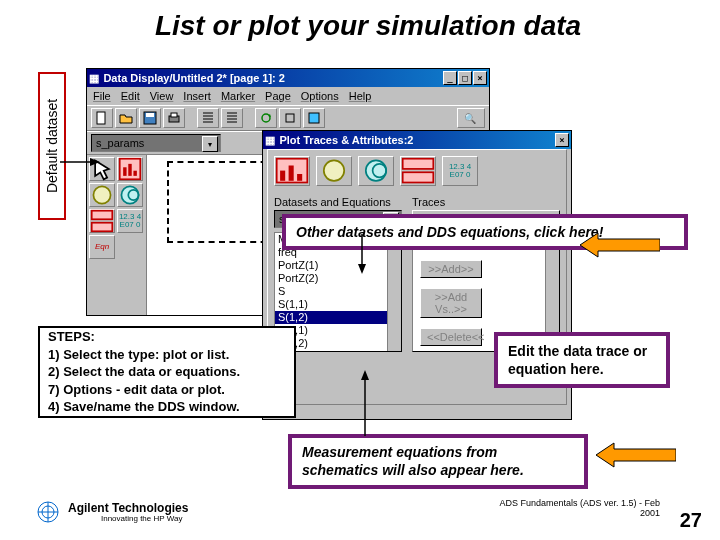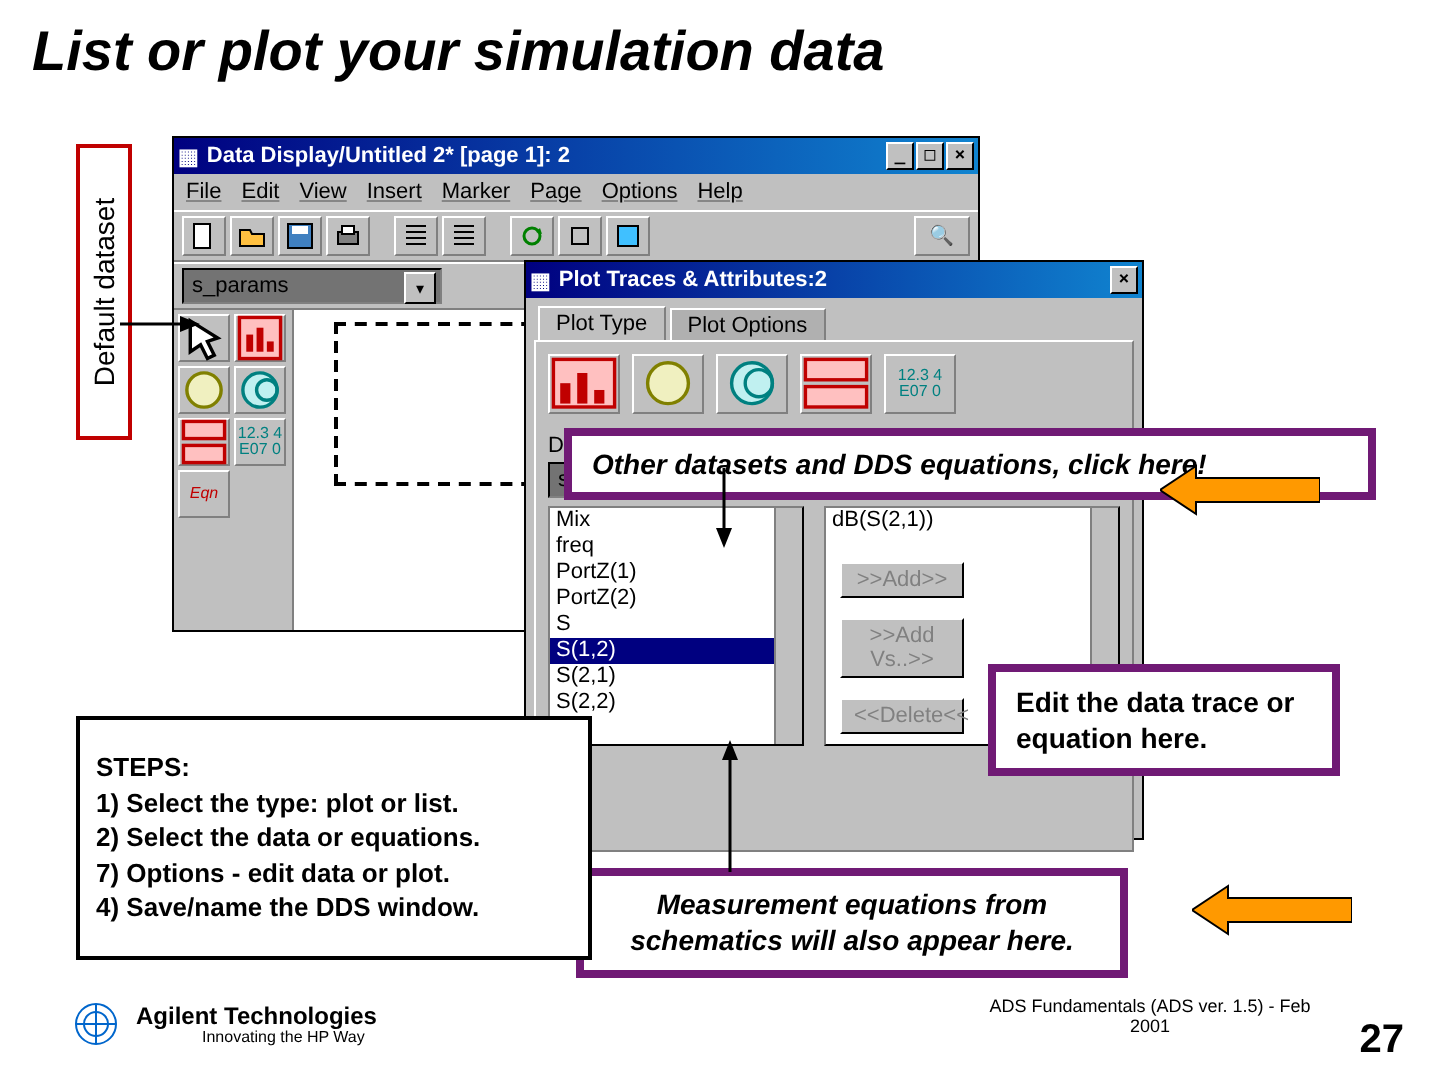--- a/index.html
+++ b/index.html
@@ -1,49 +1,49 @@
 <!DOCTYPE html>
 <html><head>
 <meta charset="utf-8">
 <style>
   * { box-sizing: border-box; margin: 0; padding: 0; }
   body { width: 720px; height: 540px; background: #fff; font-family: Arial, sans-serif; position: relative; overflow: hidden; }
-  .slide-title { font-size: 28px; font-style: italic; font-weight: bold; padding: 10px 0 8px; margin-left: 16px; }
+  .slide-title { font-size: 28px; font-style: italic; font-weight: bold; text-align: center; padding: 10px 0 8px; margin-left: 16px; }
   .vertical-label { position: absolute; left: 38px; top: 72px; width: 148px; height: 28px; border: 2px solid #c00000; display: flex; align-items: center; justify-content: center; font-size: 14px; transform: rotate(-90deg); transform-origin: left top; font-weight: normal; translate: 0 148px; }
   .win { position: absolute; background: #c0c0c0; border: 1px solid #000; font-family: "MS Sans Serif", Tahoma, sans-serif; font-size: 11px; }
   .titlebar { background: linear-gradient(to right, #000080, #1084d0); color: #fff; height: 18px; display: flex; align-items: center; padding: 0 2px; font-weight: bold; font-size: 11px; }
   .titlebar .spacer { flex: 1; }
   .winbtn { width: 14px; height: 14px; background: #c0c0c0; border: 1px solid #fff; border-right-color: #000; border-bottom-color: #000; margin-left: 1px; display: flex; align-items: center; justify-content: center; font-size: 9px; font-family: monospace; color: #000; }
   .menubar { background: #c0c0c0; height: 18px; display: flex; align-items: center; gap: 10px; padding: 0 6px; font-size: 11px; }
   .menubar span { text-decoration: underline; text-decoration-color: rgba(0,0,0,0.3); }
   .toolbar { background: #c0c0c0; height: 26px; border-top: 1px solid #fff; border-bottom: 1px solid #808080; display: flex; align-items: center; padding: 0 4px; gap: 2px; }
   .tbtn { width: 22px; height: 20px; background: #c0c0c0; border: 1px solid #fff; border-right-color: #808080; border-bottom-color: #808080; display: flex; align-items: center; justify-content: center; font-size: 10px; }
   .tbtn svg { width: 14px; height: 14px; }
   .palette-row { display: flex; }
   .palette { width: 60px; background: #c0c0c0; border-right: 1px solid #808080; display: flex; flex-wrap: wrap; padding: 2px; gap: 2px; align-content: flex-start; }
   .palbtn { width: 26px; height: 24px; background: #c0c0c0; border: 1px solid #fff; border-right-color: #808080; border-bottom-color: #808080; display: flex; align-items: center; justify-content: center; font-size: 8px; text-align: center; line-height: 1; }
   .dropdown { background: #737373; border: 1px solid #808080; border-top-color: #000; border-left-color: #000; height: 18px; display: flex; align-items: center; padding: 0 4px; font-size: 11px; position: relative; }
   .dropdown::after { content: "▾"; position: absolute; right: 2px; top: 1px; width: 14px; height: 14px; background: #c0c0c0; border: 1px solid #fff; border-right-color: #000; border-bottom-color: #000; display: flex; align-items: center; justify-content: center; font-size: 8px; }
   .canvas { flex: 1; background: #fff; position: relative; }
   .dashed-box { position: absolute; border: 2px dashed #000; }
   .callout { position: absolute; border: 4px solid #701a75; background: #fff; font-size: 14px; font-weight: bold; font-style: italic; padding: 6px 10px; }
-  .steps-box { position: absolute; left: 38px; top: 326px; width: 258px; border: 2px solid #000; background: #fff; padding: 15px 8px; font-size: 13px; font-weight: bold; line-height: 1.35; margin-top: 32px; }
+  .steps-box { position: absolute; left: 38px; top: 326px; width: 258px; border: 2px solid #000; background: #fff; padding: 0 8px; font-size: 13px; font-weight: bold; line-height: 1.35; }
   .tab { display: inline-block; background: #c0c0c0; border: 1px solid #fff; border-bottom: none; border-right-color: #808080; padding: 2px 8px; font-size: 11px; margin-right: -1px; position: relative; }
   .tab.inactive { background: #b0b0b0; top: 1px; }
   .listbox { background: #fff; border: 1px solid #000; border-top-color: #808080; border-left-color: #808080; font-size: 11px; overflow: hidden; position: relative; }
   .listbox .item { padding: 0 3px; white-space: nowrap; line-height: 13px; }
   .listbox .sel { background: #000080; color: #fff; }
   .scrollv { position: absolute; right: 0; top: 0; bottom: 0; width: 14px; background: #c0c0c0; border-left: 1px solid #808080; }
   .btn3d { background: #c0c0c0; border: 1px solid #fff; border-right-color: #000; border-bottom-color: #000; padding: 2px 6px; font-size: 11px; text-align: center; }
   .arrow { position: absolute; }
   .arrow-line { stroke: #000; stroke-width: 1.5; fill: none; }
   .arrow-head { fill: #000; }
   .big-arrow { position: absolute; }
   .footer { position: absolute; right: 18px; bottom: 8px; font-size: 20px; font-weight: bold; }
-  .footnote { position: absolute; right: 60px; bottom: 22px; font-size: 9px; text-align: center; width: 170px; }
+  .footnote { position: absolute; right: 60px; bottom: 22px; font-size: 9px; text-align: right; width: 170px; }
   .logo { position: absolute; left: 34px; bottom: 14px; display: flex; align-items: center; gap: 6px; }
   .logo-text { font-size: 12px; font-weight: bold; line-height: 1; }
   .logo-sub { font-size: 8px; padding-left: 33px; }
   .group-label { font-size: 11px; margin: 2px 0; }
 </style>
 </head>
 <body>
 
 <div class="slide-title">List or plot your simulation data</div>
 
@@ -166,24 +166,20 @@
     </div>
   </div>
 </div>
 
 <div class="win" style="left:262px; top:130px; width:310px; height:290px;">
   <div class="titlebar">
     <span style="margin-right:4px">▦</span>
     <span>Plot Traces &amp; Attributes:2</span>
     <span class="spacer"></span>
     <div class="winbtn">×</div>
-  </div>
-  <div style="padding:4px 6px 0">
-    <span class="tab">Plot Type</span>
-    <span class="tab inactive">Plot Options</span>
   </div>
   <div style="border:1px solid #fff; border-top-color:#fff; border-left-color:#fff; border-right-color:#808080; border-bottom-color:#808080; margin:0 4px 4px; padding:6px; background:#c0c0c0; height:256px; position:relative;">
 
     <div style="display:flex; gap:6px; margin-bottom:8px;">
       <div class="palbtn" style="width:36px;height:30px">
           <svg viewBox="0 0 20 16">
             <rect x="1" y="1" width="18" height="14" fill="#ffc0c0" stroke="#c00000"></rect>
             <rect x="3" y="8" width="3" height="6" fill="#c00000"></rect>
             <rect x="8" y="5" width="3" height="9" fill="#c00000"></rect>
             <rect x="13" y="10" width="3" height="4" fill="#c00000"></rect>
@@ -213,20 +209,21 @@
     <div style="display:flex; gap:6px;">
       <div style="width:132px">
         <div class="group-label">Datasets and Equations</div>
         <div class="dropdown" style="width:128px;margin-bottom:4px">s_params</div>
         <div class="listbox" style="width:128px;height:120px">
           <div class="item">Mix</div>
           <div class="item">freq</div>
           <div class="item">PortZ(1)</div>
           <div class="item">PortZ(2)</div>
           <div class="item">S</div>
+          <div class="item">S(1,1)</div>
           <div class="item sel">S(1,2)</div>
           <div class="item">S(2,1)</div>
           <div class="item">S(2,2)</div>
           <div class="scrollv"></div>
         </div>
       </div>
       <div style="flex:1">
         <div class="group-label">Traces</div>
         <div class="btn3d" style="width:100%;margin-bottom:4px">Trace Options...</div>
         <div class="listbox" style="width:100%;height:120px">
@@ -239,21 +236,21 @@
     <div style="position:absolute; left:152px; top:110px; width:62px; display:flex; flex-direction:column; gap:10px;">
       <div class="btn3d" style="color:#808080">&gt;&gt;Add&gt;&gt;</div>
       <div class="btn3d" style="color:#808080">&gt;&gt;Add Vs..&gt;&gt;</div>
       <div class="btn3d" style="color:#808080">&lt;&lt;Delete&lt;&lt;</div>
     </div>
   </div>
 </div>
 
 <div class="callout" style="left:282px; top:214px; width:406px;">Other datasets and DDS equations, click here!</div>
 <div class="callout" style="left:494px; top:332px; width:176px; font-style:normal; font-weight:bold; line-height:1.3;">Edit the data trace or equation here.</div>
-<div class="callout" style="left:288px; top:434px; width:276px; text-align:center; line-height:1.25;">Measurement equations from schematics will also appear here.</div>
+<div class="callout" style="left:288px; top:434px; width:300px; text-align:left; line-height:1.25;">Measurement equations from schematics will also appear here.</div>
 
 <div class="steps-box">
   <div>STEPS:</div>
   <div>1) Select the type: plot or list.</div>
   <div>2) Select the data or equations.</div>
   <div>7) Options - edit data or plot.</div>
   <div>4) Save/name the DDS window.</div>
 </div>
 
 <svg class="arrow" style="left:60px; top:152px; width:40px; height:20px;">

